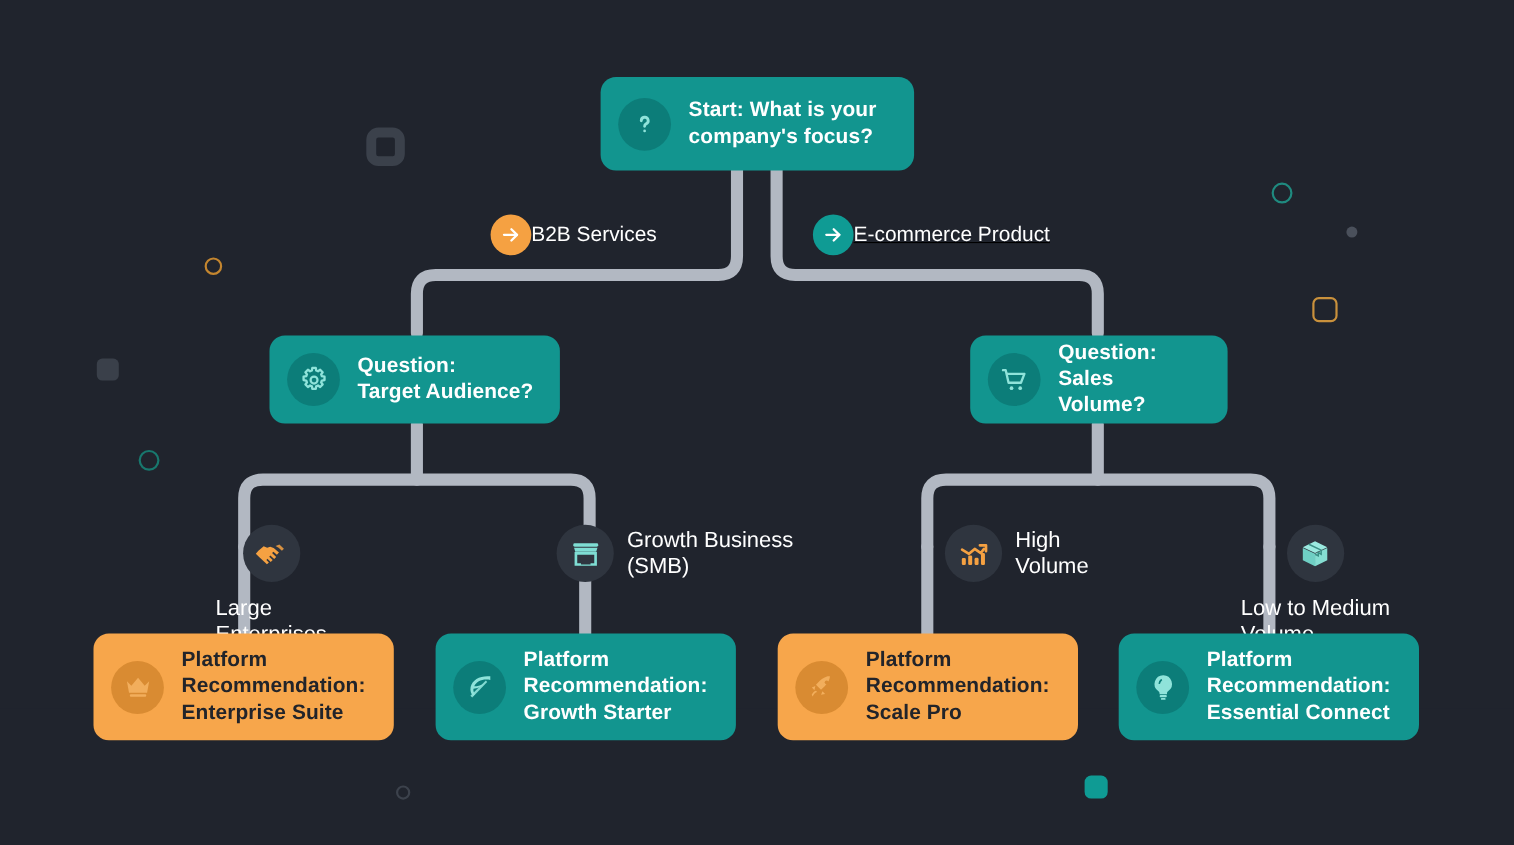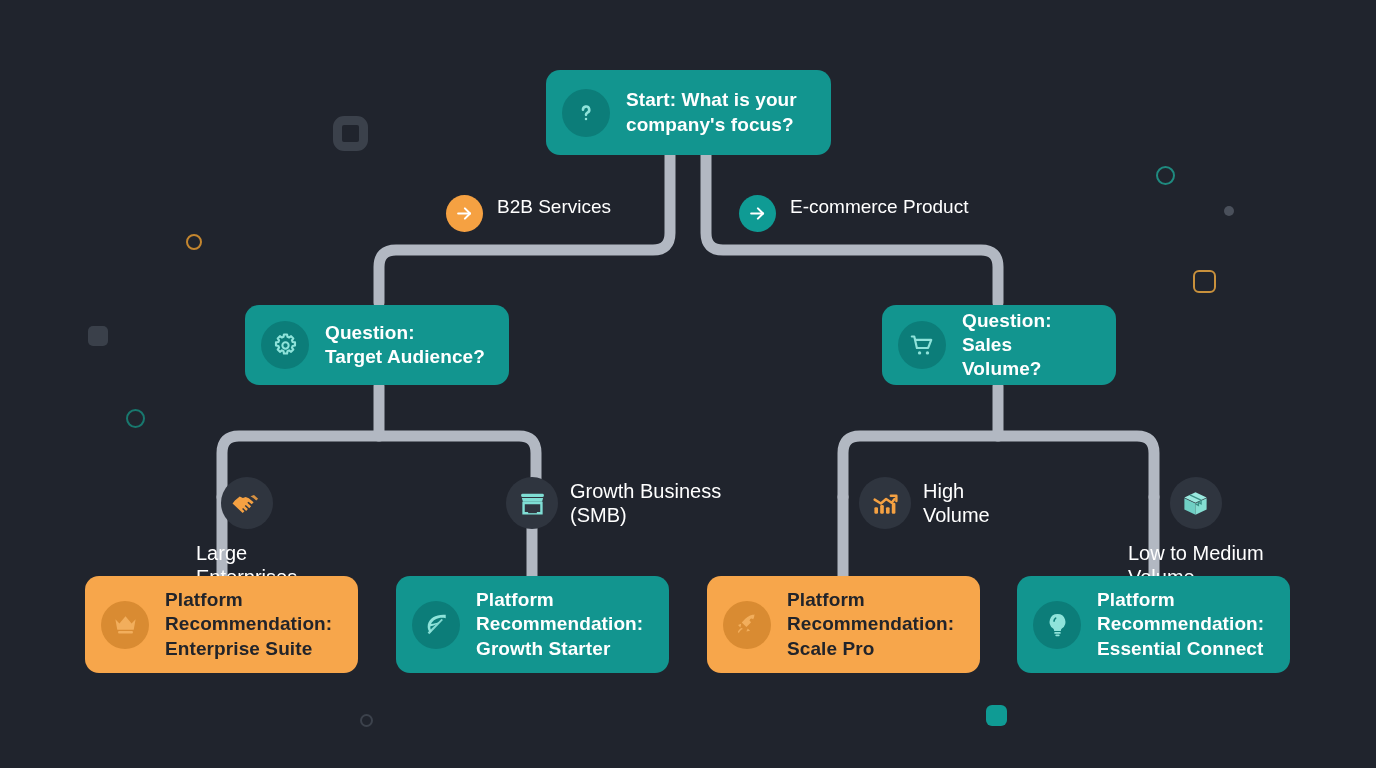--- a/index.html
+++ b/index.html
@@ -46,21 +46,21 @@
   .node-text {
     font-size: 19px; font-weight: bold;
     line-height: 1.28;
     white-space: pre-line;
     letter-spacing: .1px;
   }
 
   
   .branch {
     position: absolute;
-    display: flex; align-items: flex-start; gap: 14px;
+    display: flex; align-items: center; 
   }
   .branch-icon {
     flex: 0 0 auto;
     width: 37px; height: 37px; border-radius: 50%;
     display: flex; align-items: center; justify-content: center;
   }
   .branch-icon.orange { background: #f5a142; }
   .branch-icon.teal   { background: #0f9b94; }
   .branch-label {
     font-size: 19px; color: #ffffff; font-weight: normal;
@@ -132,21 +132,21 @@
   <div class="branch" style="left:446px;top:195px;">
     <div class="branch-icon orange">
       <svg width="19" height="19" viewBox="0 0 24 24" fill="none" stroke="#ffffff" stroke-width="2.6" stroke-linecap="round" stroke-linejoin="round">
         <path d="M4 12h15"></path>
           <path d="M12.5 5.5 19 12l-6.5 6.5"></path>
       </svg>
     </div>
     <div class="branch-label">B2B Services</div>
   </div>
 
-  <div class="branch" style="left:739px;top:195px;">
+  <div class="branch" style="left:739px;top:195px;text-decoration:underline;">
     <div class="branch-icon teal">
       <svg width="19" height="19" viewBox="0 0 24 24" fill="none" stroke="#ffffff" stroke-width="2.6" stroke-linecap="round" stroke-linejoin="round">
         <path d="M4 12h15"></path>
           <path d="M12.5 5.5 19 12l-6.5 6.5"></path>
       </svg>
     </div>
     <div class="branch-label">E-commerce Product</div>
   </div>
 
   <div class="node teal" style="left:245px;top:305px;width:264px;height:80px;">

